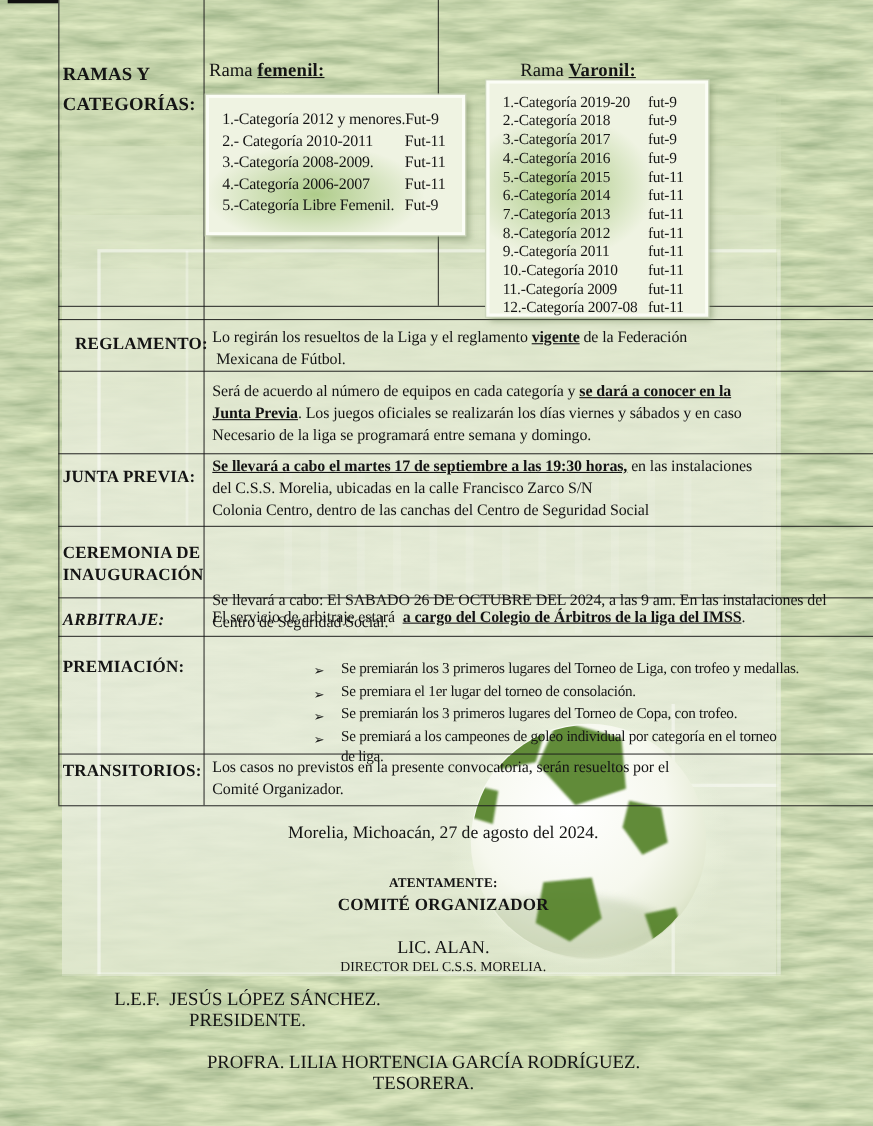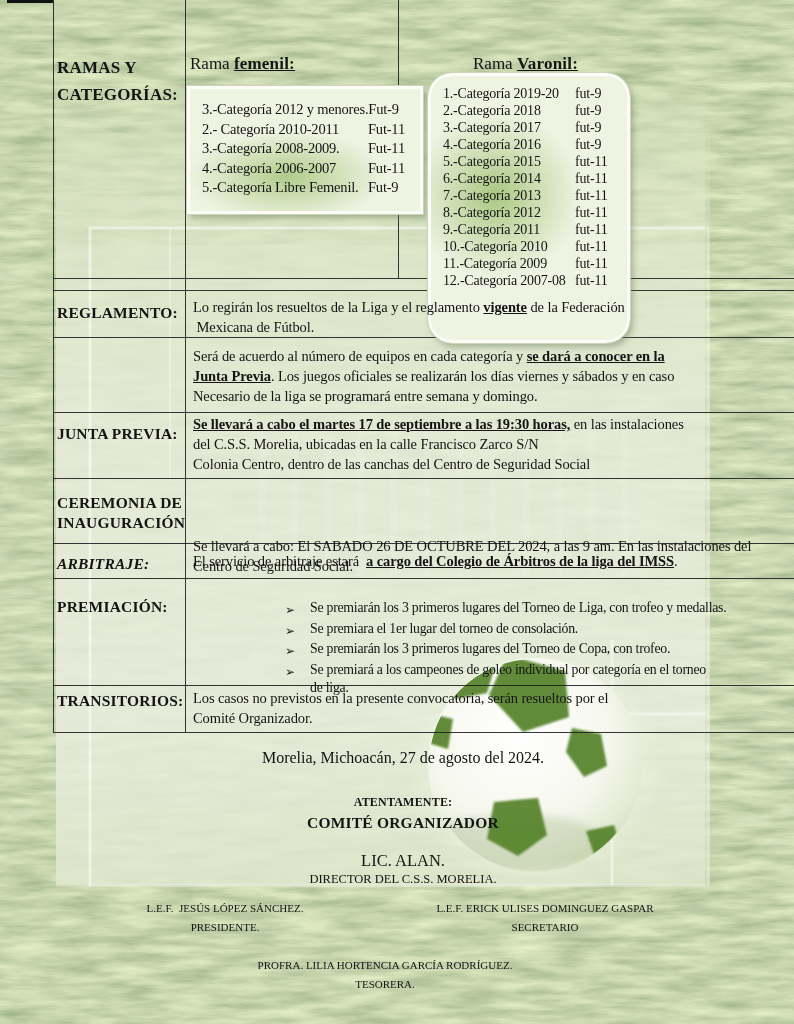--- a/index.html
+++ b/index.html
@@ -8,21 +8,21 @@
   .bg{position:absolute;left:0;top:0;z-index:0;}
   .ball{position:absolute;left:415px;top:635px;width:260px;height:250px;z-index:1;overflow:visible;}
   
   .hl{position:absolute;left:53px;width:741px;height:0;border-top:1.6px solid #1b1b1b;z-index:2;opacity:.88;}
   .vl{position:absolute;width:0;border-left:1.6px solid #1b1b1b;z-index:2;opacity:.88;}
   .tick{position:absolute;left:7px;top:0;width:46px;height:2.5px;background:#111;z-index:2;}
   
   .lbl{position:absolute;left:57px;width:132px;font-weight:bold;font-size:15.5px;line-height:20px;
        white-space:pre-wrap;letter-spacing:.2px;z-index:3;}
   .lbl-ramas{top:54px;font-size:17px;line-height:27px;}
-  .lbl-reglamento{top:303px;}
+  .lbl-reglamento{top:303px;text-align:right;}
   .lbl-sistema{top:351px;}
   .lbl-junta{top:424px;}
   .lbl-ceremonia{top:493px;}
   .lbl-arbitraje{top:554px;font-style:italic;}
   .lbl-premiacion{top:597px;}
   .lbl-transitorios{top:691px;}
   
   .ct{position:absolute;left:193px;right:16px;font-size:14.5px;line-height:20px;
       white-space:pre-wrap;letter-spacing:-.1px;z-index:3;}
   .ct-reglamento{top:297px;}
@@ -35,40 +35,40 @@
   
   .rama-h{position:absolute;top:54px;font-size:17px;z-index:3;white-space:pre;}
   .rama-h .bu{letter-spacing:.2px;}
   .h-femenil{left:190px;}
   .h-varonil{left:455px;margin-left:18px;}
   
   .catbox{position:absolute;z-index:3;background:#eff3e2;border:3px solid #fbfdf6;outline:1px solid #ccd5bb;
           box-shadow:3px 4px 6px rgba(105,125,85,.5);box-sizing:border-box;}
   .box-femenil{left:187px;top:86px;width:236px;height:128px;padding:11px 6px 0 12px;
      background:radial-gradient(ellipse 60% 52% at 42% 72%,rgba(122,172,66,.55),rgba(122,172,66,0) 72%),#eff3e2;}
-  .box-varonil{left:428px;top:73px;width:202px;height:270px;padding:9px 6px 0 12px;
-     background:radial-gradient(ellipse 62% 45% at 33% 45%,rgba(122,172,66,.6),rgba(122,172,66,0) 70%),#eff3e2;border-radius:24px;}
+  .box-varonil{left:442px;top:73px;width:202px;height:215px;padding:9px 6px 0 12px;
+     background:radial-gradient(ellipse 62% 45% at 33% 45%,rgba(122,172,66,.6),rgba(122,172,66,0) 70%),#eff3e2;}
   .cat-row{display:grid;}
   .box-femenil .cat-row{grid-template-columns:1fr 46px;line-height:19.5px;font-size:14.5px;letter-spacing:-.2px;}
   .box-varonil .cat-row{grid-template-columns:132px 1fr;line-height:17px;font-size:14px;letter-spacing:-.2px;}
   .cat-name,.cat-fut{white-space:nowrap;}
   
   .ct-premiacion{position:absolute;left:285px;right:30px;top:599px;z-index:3;font-size:13.8px;
                  line-height:18.5px;letter-spacing:-.25px;}
   .bullet-row{display:flex;align-items:flex-start;}
   .bullet-glyph{width:25px;flex:none;font-family:"DejaVu Sans",sans-serif;font-size:12px;padding-top:2px;color:#1a1a1a;}
   .bullet-text{white-space:pre-wrap;}
   
   .cline{position:absolute;left:53px;width:700px;text-align:center;z-index:3;}
   .f-date{top:749px;font-size:16px;}
   .f-atent{top:795px;font-size:12px;font-weight:bold;letter-spacing:.2px;}
   .f-comite{top:814px;font-size:15.5px;font-weight:bold;letter-spacing:.2px;}
   .f-lic{top:851px;font-size:16.5px;text-align:center;}
   .f-dir{top:872px;font-size:12.5px;}
-  .sig{position:absolute;text-align:center;font-size:11px;line-height:19px;z-index:3;white-space:pre-wrap;}
+  .sig{position:absolute;text-align:center;font-size:17px;line-height:19px;z-index:3;white-space:pre-wrap;}
   .sig-left{left:85px;top:899px;width:280px;}
   .sig-right{left:395px;top:899px;width:300px;}
   .sig-bottom{left:165px;top:956px;width:440px;}
 </style>
 </head>
 <body>
 
 <div class="page">
 
   <svg class="bg" width="794" height="1024" viewBox="0 0 794 1024">
@@ -188,21 +188,21 @@
   <div class="lbl lbl-arbitraje">ARBITRAJE:</div>
   <div class="lbl lbl-premiacion">PREMIACIÓN:</div>
   <div class="lbl lbl-transitorios">TRANSITORIOS:</div>
 
   <div class="rama-h h-femenil"><span>Rama </span><span class="bu">femenil:</span></div>
   <div class="rama-h h-varonil"><span>Rama </span><span class="bu">Varonil:</span></div>
 
   <div class="catbox box-femenil">
 
       <div class="cat-row">
-        <span class="cat-name">3.-Categoría 2012 y menores.</span>
+        <span class="cat-name">1.-Categoría 2012 y menores.</span>
         <span class="cat-fut">Fut-9</span>
       </div>
 
       <div class="cat-row">
         <span class="cat-name">2.- Categoría 2010-2011</span>
         <span class="cat-fut">Fut-11</span>
       </div>
 
       <div class="cat-row">
         <span class="cat-name">3.-Categoría 2008-2009.</span>
@@ -324,16 +324,15 @@
   <div class="ct ct-transitorios">Los casos no previstos en la presente convocatoria, serán resueltos por el
 Comité Organizador.</div>
 
   <div class="cline f-date">Morelia, Michoacán, 27 de agosto del 2024.</div>
   <div class="cline f-atent">ATENTAMENTE:</div>
   <div class="cline f-comite">COMITÉ ORGANIZADOR</div>
   <div class="cline f-lic">LIC. ALAN.</div>
   <div class="cline f-dir">DIRECTOR DEL C.S.S. MORELIA.</div>
 
   <div class="sig sig-left"><span>L.E.F.  JESÚS LÓPEZ SÁNCHEZ.</span><br><span>PRESIDENTE.</span></div>
-  <div class="sig sig-right"><span>L.E.F. ERICK ULISES DOMINGUEZ GASPAR</span><br><span>SECRETARIO</span></div>
   <div class="sig sig-bottom"><span>PROFRA. LILIA HORTENCIA GARCÍA RODRÍGUEZ.</span><br><span>TESORERA.</span></div>
 
 </div>
 
 </body></html>

